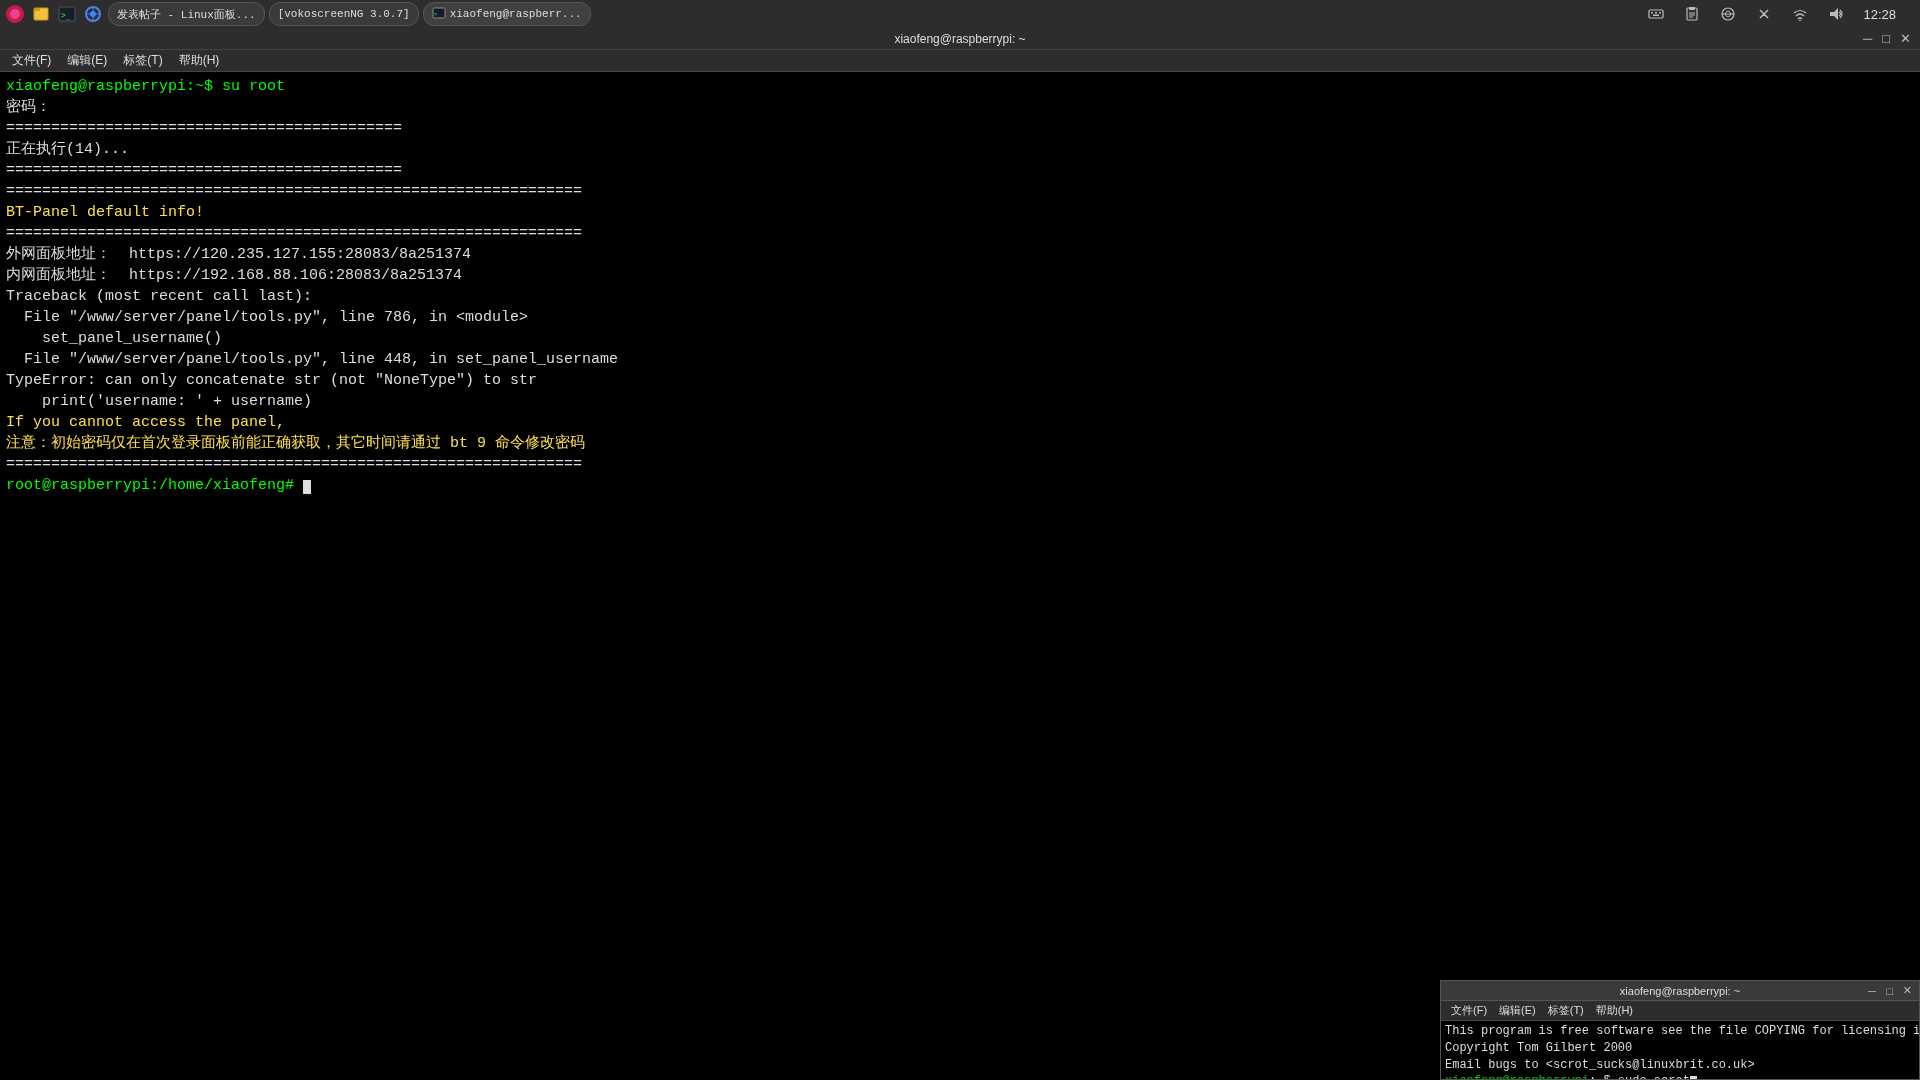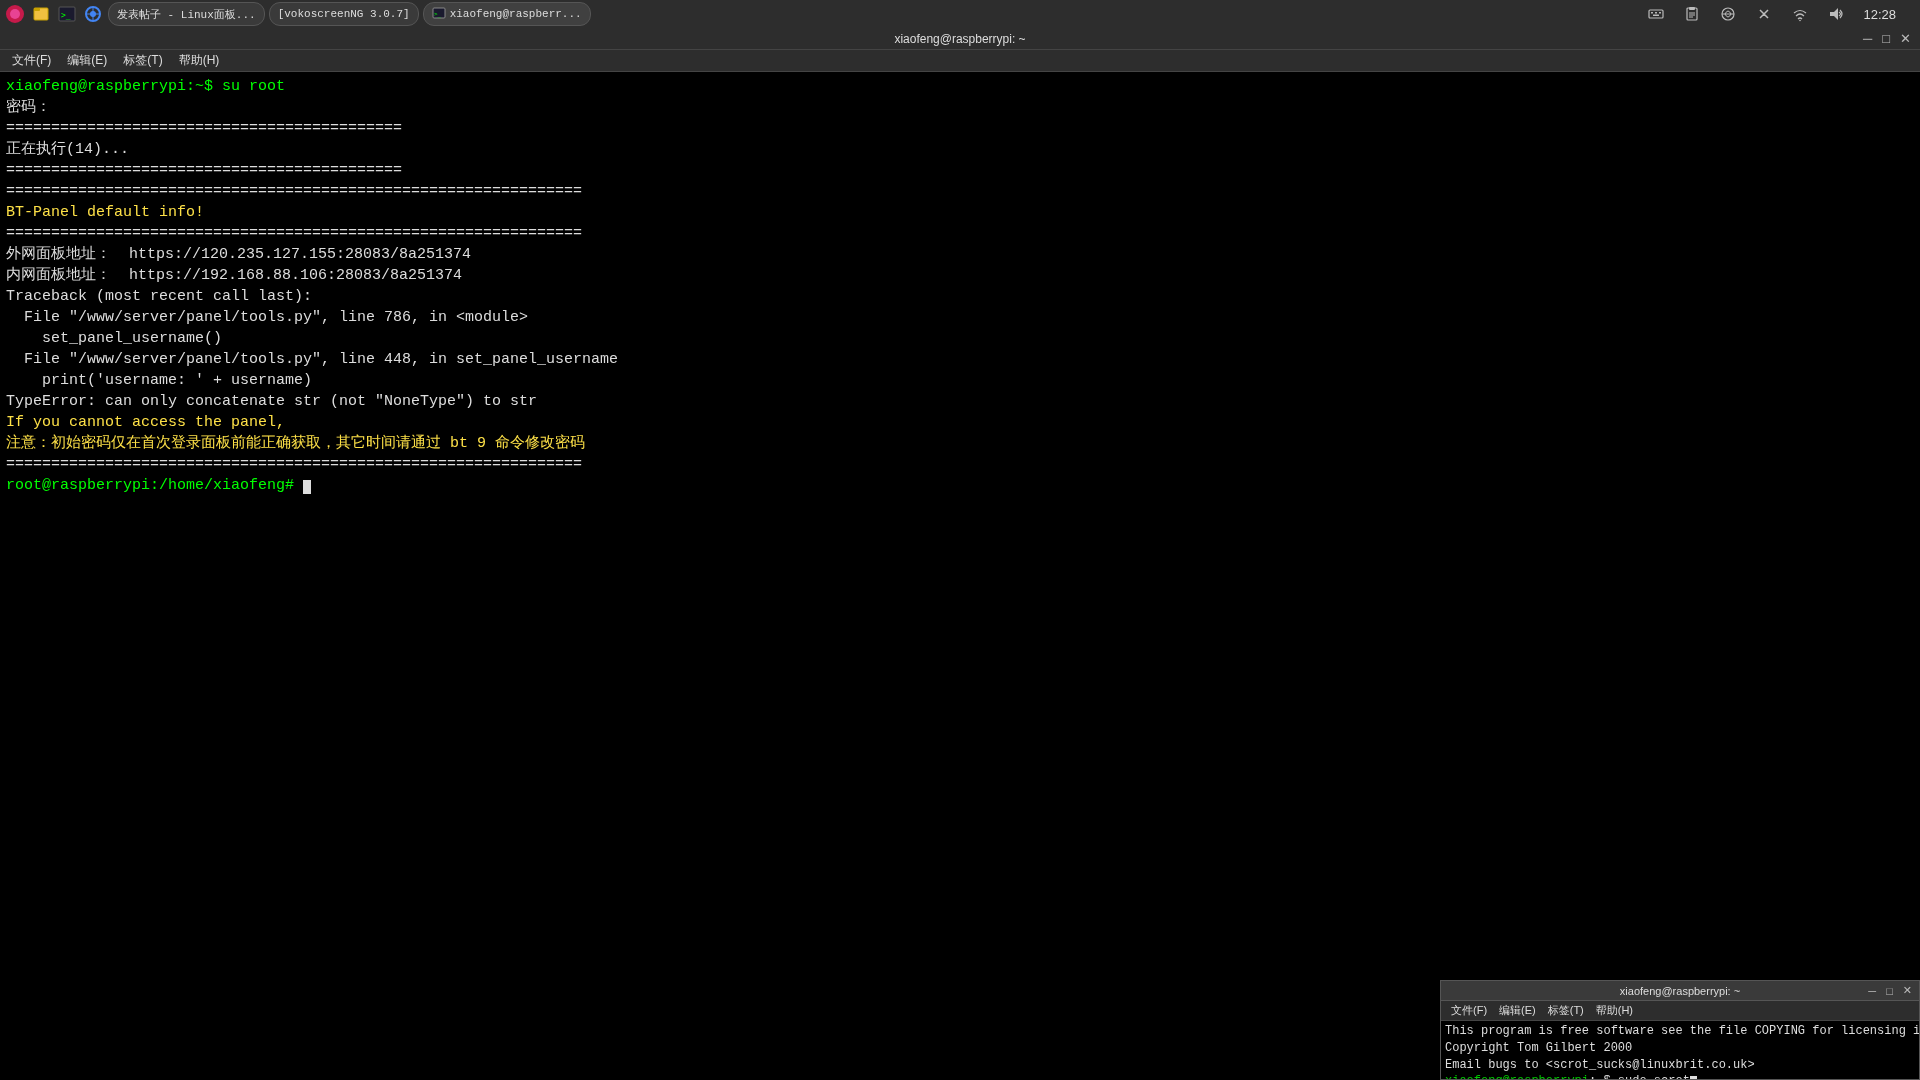--- a/index.html
+++ b/index.html
@@ -336,22 +336,22 @@
     <div class="line">============================================</div>
     <div class="line">================================================================</div>
     <div class="line orange">BT-Panel default info!</div>
     <div class="line">================================================================</div>
     <div class="line">外网面板地址：  https://120.235.127.155:28083/8a251374</div>
     <div class="line">内网面板地址：  https://192.168.88.106:28083/8a251374</div>
     <div class="line">Traceback (most recent call last):</div>
     <div class="line">  File "/www/server/panel/tools.py", line 786, in &lt;module&gt;</div>
     <div class="line">    set_panel_username()</div>
     <div class="line">  File "/www/server/panel/tools.py", line 448, in set_panel_username</div>
+    <div class="line">TypeError: can only concatenate str (not "NoneType") to str</div>
     <div class="line">    print('username: ' + username)</div>
-    <div class="line">TypeError: can only concatenate str (not "NoneType") to str</div>
     <div class="line"></div>
     <div class="line orange">If you cannot access the panel,</div>
     <div class="line orange">注意：初始密码仅在首次登录面板前能正确获取，其它时间请通过 bt 9 命令修改密码</div>
     <div class="line">================================================================</div>
     <div class="line green">root@raspberrypi:/home/xiaofeng# <span style="display:inline-block;width:8px;height:14px;background:#ddd;vertical-align:text-bottom;"></span></div>
   </div>
 </div>
 
 <div id="small-terminal">
   <div id="small-terminal-titlebar">

